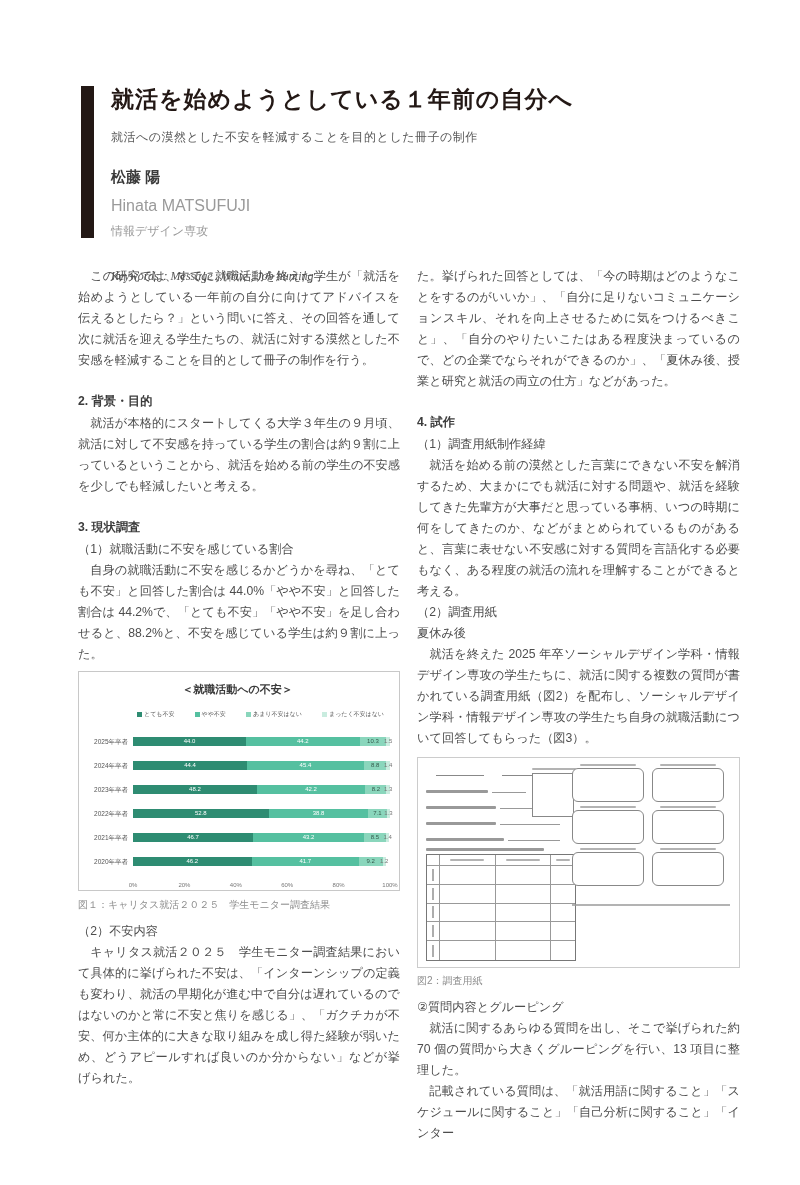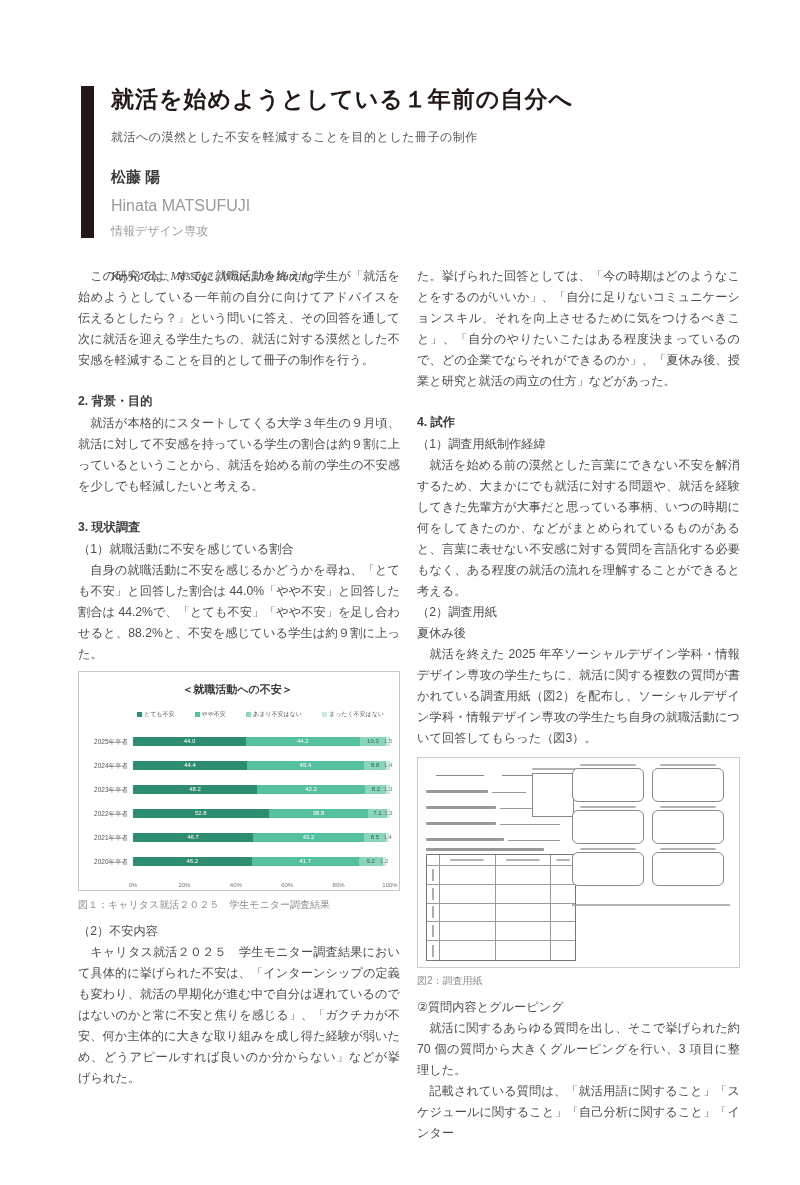--- a/index.html
+++ b/index.html
@@ -341,16 +341,16 @@
           <div class="f2-boxwrap">
             <div class="stub"></div>
             <div class="f2-rbox"></div>
           </div>
         </div>
       <div class="f2-longline"></div>
     </div>
     <p class="fig-caption">図2：調査用紙</p>
 
     <p class="sub">②質問内容とグルーピング</p>
-    <p class="para">　就活に関するあらゆる質問を出し、そこで挙げられた約 70 個の質問から大きくグルーピングを行い、3 項目に整理した。</p>
+    <p class="para">　就活に関するあらゆる質問を出し、そこで挙げられた約 70 個の質問から大きくグルーピングを行い、13 項目に整理した。</p>
     <p class="para">　記載されている質問は、「就活用語に関すること」「スケジュールに関すること」「自己分析に関すること」「インター</p>
   </div>
 </div>
 
 </body></html>

